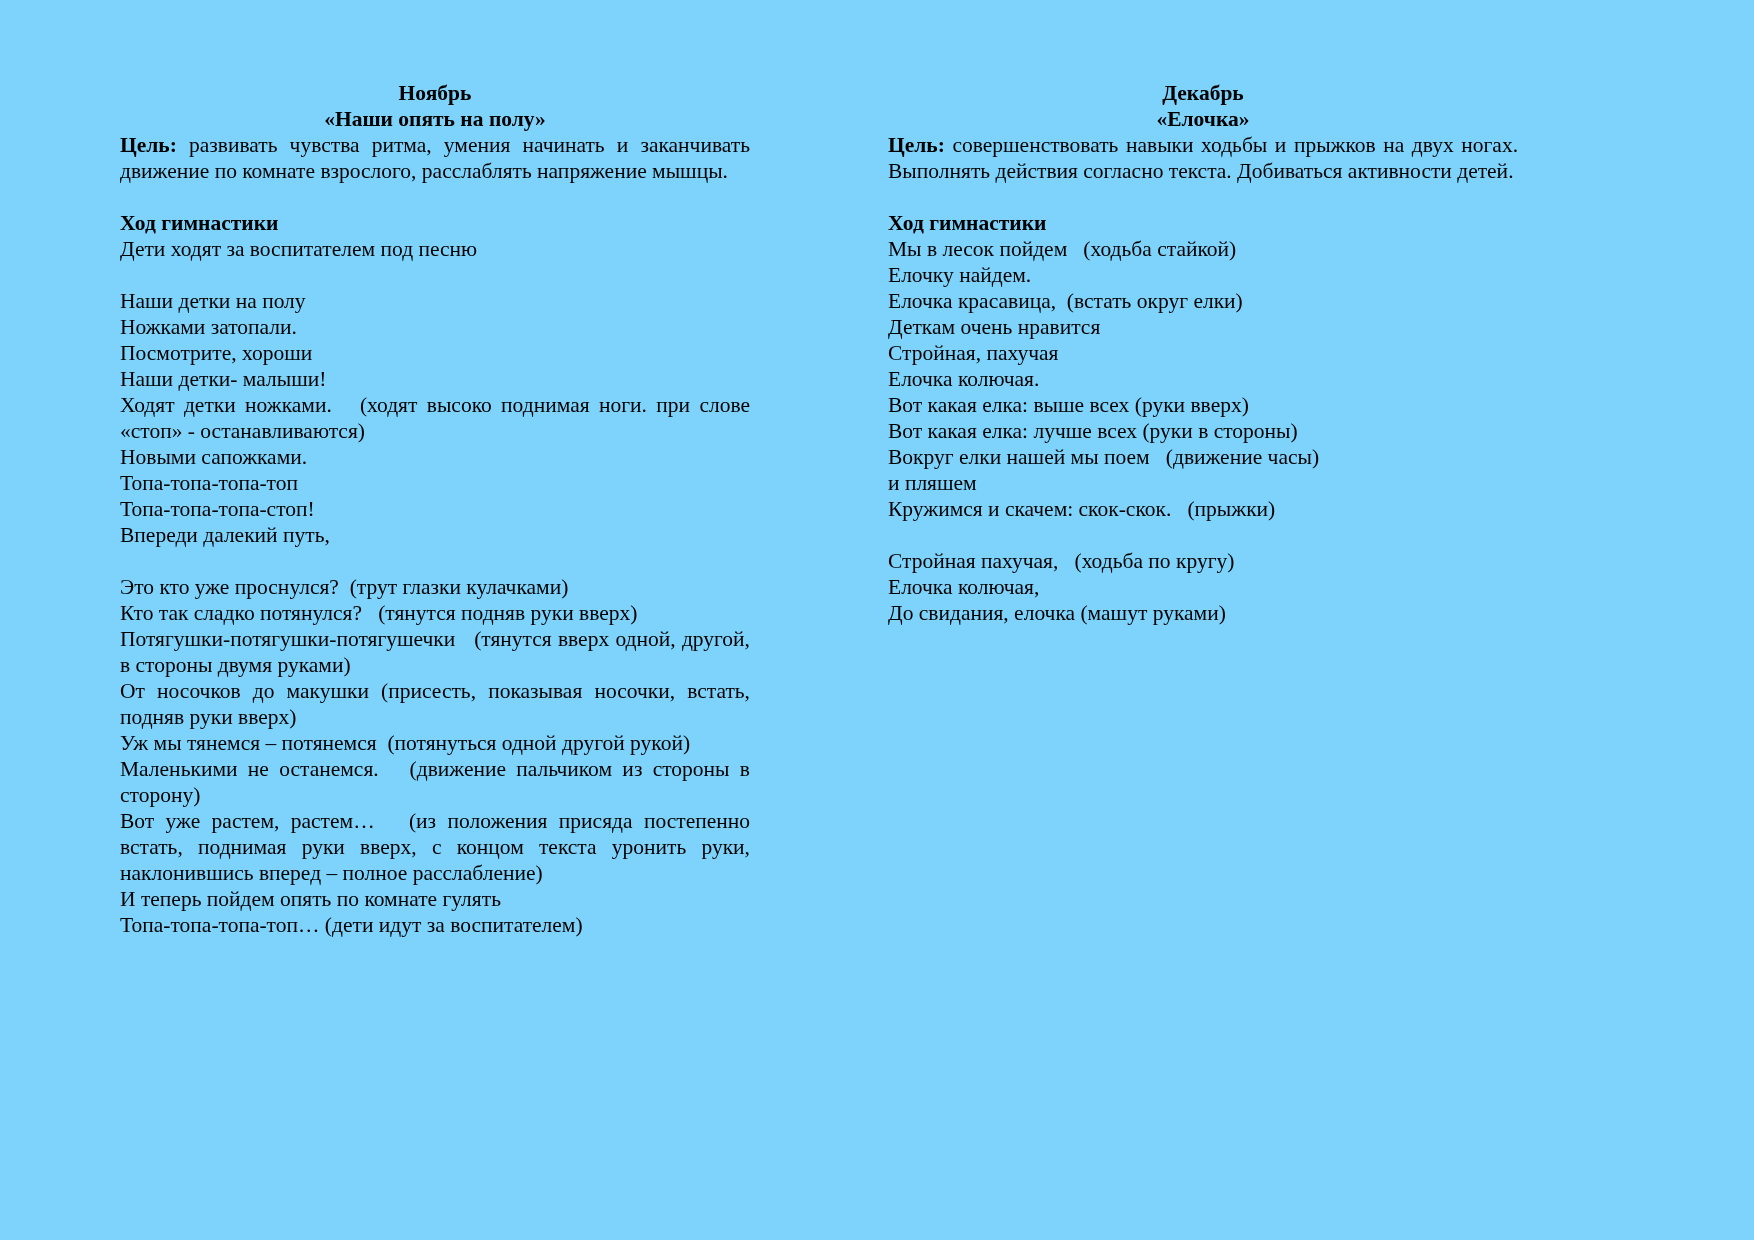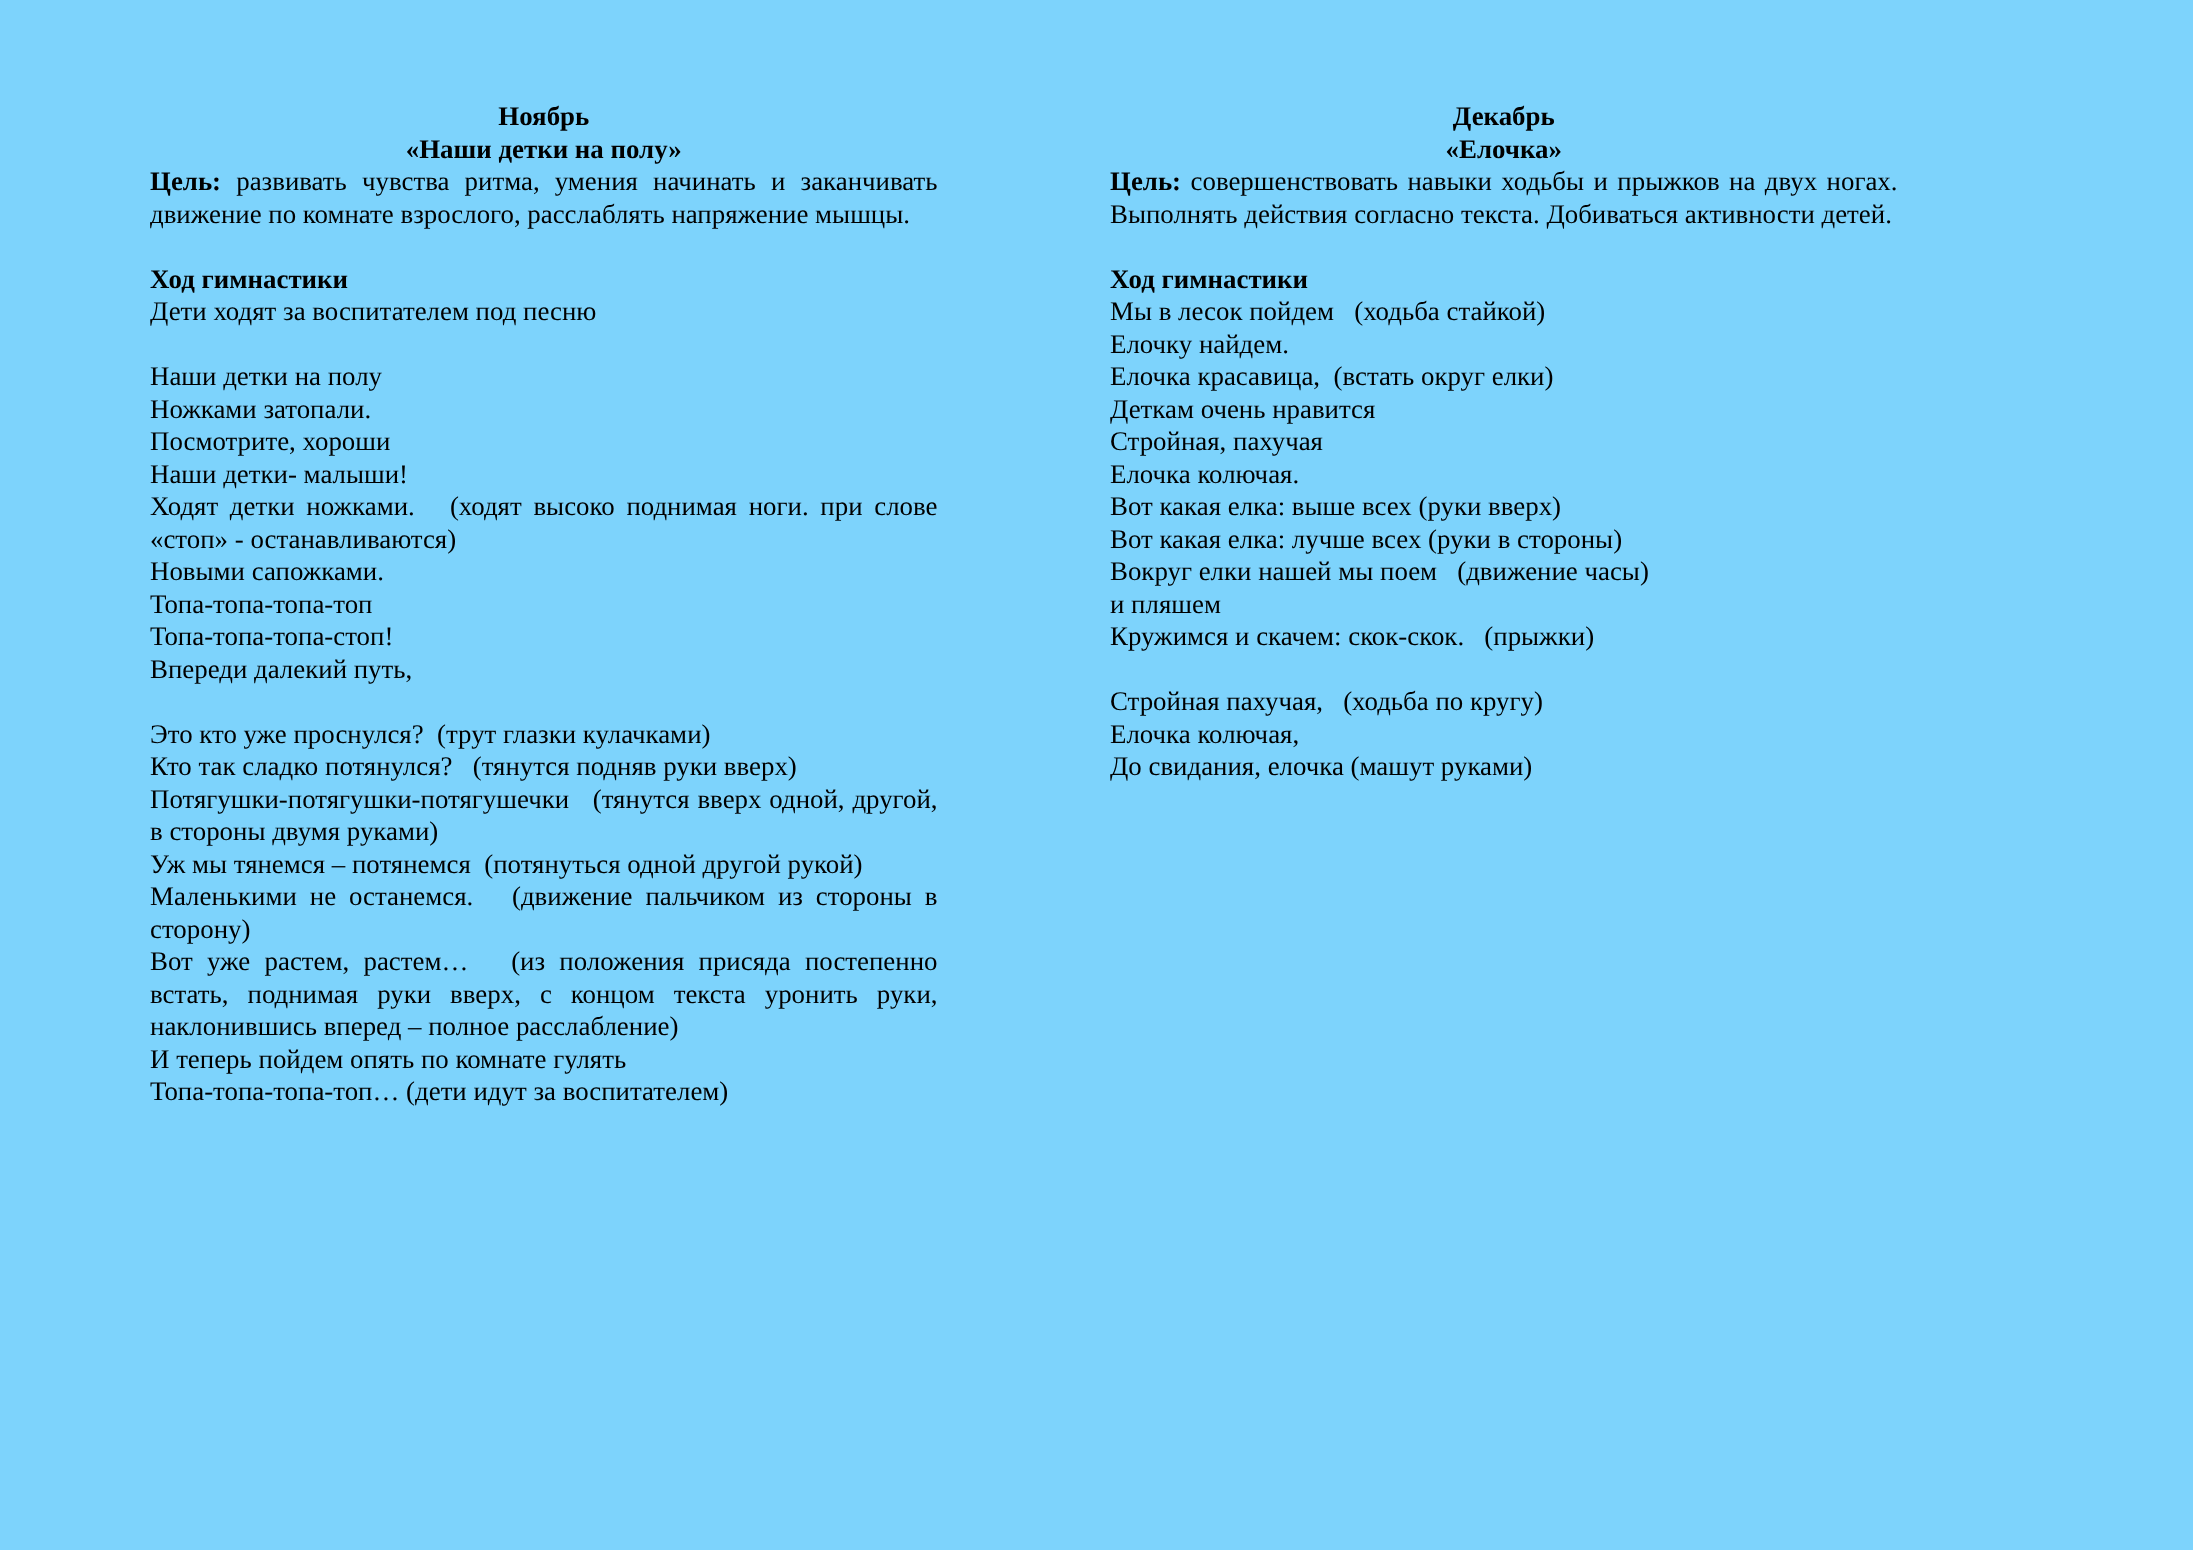--- a/index.html
+++ b/index.html
@@ -30,40 +30,41 @@
   .line { text-align: justify; min-height: 26px; }
   .it { }
 </style>
 </head>
 <body>
 
 <div class="page">
 
   <section class="col col-1">
     <p class="title">Ноябрь</p>
-    <p class="subtitle">«Наши детки на полу»</p>
+    <p class="subtitle">«Наши опять на полу»</p>
     <p class="goal"><b>Цель:</b> <span>развивать чувства ритма, умения начинать и заканчивать движение по комнате взрослого, расслаблять напряжение мышцы.</span></p>
     <div class="spacer"></div>
     <p class="section-heading">Ход гимнастики</p>
     <div class="lines">
         <p class="line"><span>Дети ходят за воспитателем под песню</span></p>
         <p class="line">&nbsp;</p>
         <p class="line"><span>Наши детки на полу</span></p>
         <p class="line"><span>Ножками затопали.</span></p>
         <p class="line"><span>Посмотрите, хороши</span></p>
         <p class="line"><span>Наши детки- малыши!</span></p>
         <p class="line"><span>Ходят детки ножками.</span><span class="it">&nbsp;&nbsp; (ходят высоко поднимая ноги. при слове «стоп» - останавливаются)</span></p>
         <p class="line"><span>Новыми сапожками.</span></p>
         <p class="line"><span>Топа-топа-топа-топ</span></p>
         <p class="line"><span>Топа-топа-топа-стоп!</span></p>
         <p class="line"><span>Впереди далекий путь,</span></p>
         <p class="line">&nbsp;</p>
         <p class="line"><span>Это кто уже проснулся?</span><span class="it">&nbsp; (трут глазки кулачками)</span></p>
         <p class="line"><span>Кто так сладко потянулся?</span><span class="it">&nbsp;&nbsp; (тянутся подняв руки вверх)</span></p>
         <p class="line"><span>Потягушки-потягушки-потягушечки</span><span class="it">&nbsp;&nbsp; (тянутся вверх одной, другой, в стороны двумя руками)</span></p>
+        <p class="line"><span>От носочков до макушки</span><span class="it"> (присесть, показывая носочки, встать, подняв руки вверх)</span></p>
         <p class="line"><span>Уж мы тянемся – потянемся</span><span class="it">&nbsp; (потянуться одной другой рукой)</span></p>
         <p class="line"><span>Маленькими не останемся.</span><span class="it">&nbsp;&nbsp; (движение пальчиком из стороны в сторону)</span></p>
         <p class="line"><span>Вот уже растем, растем…</span><span class="it">&nbsp;&nbsp; (из положения присяда постепенно встать, поднимая руки вверх, с концом текста уронить руки, наклонившись вперед – полное расслабление)</span></p>
         <p class="line"><span>И теперь пойдем опять по комнате гулять</span></p>
         <p class="line"><span>Топа-топа-топа-топ…</span><span class="it"> (дети идут за воспитателем)</span></p>
       </div>
   </section>
 
   <section class="col col-2">
     <p class="title">Декабрь</p>

